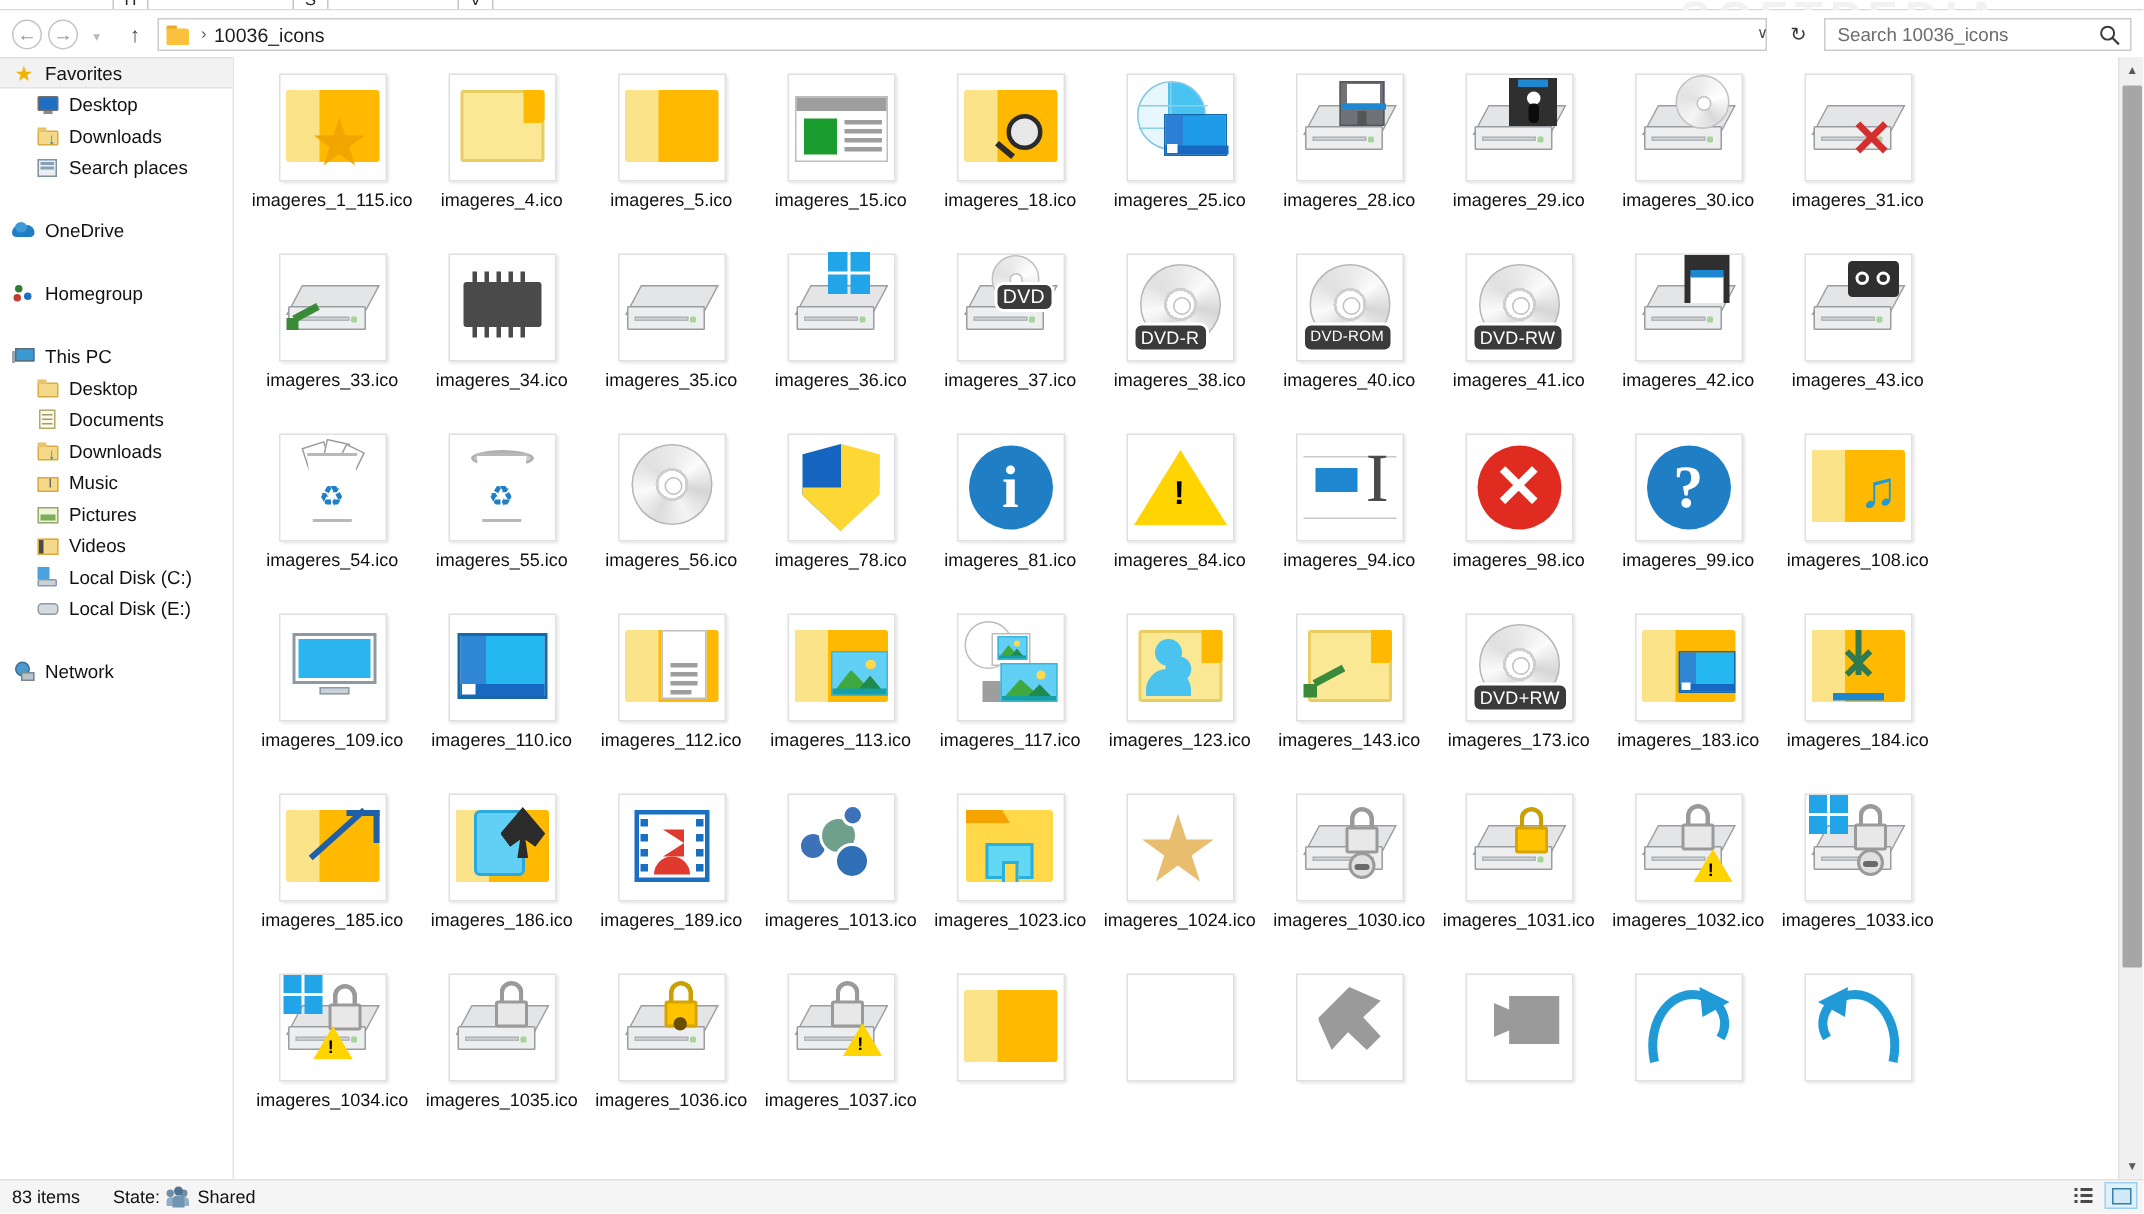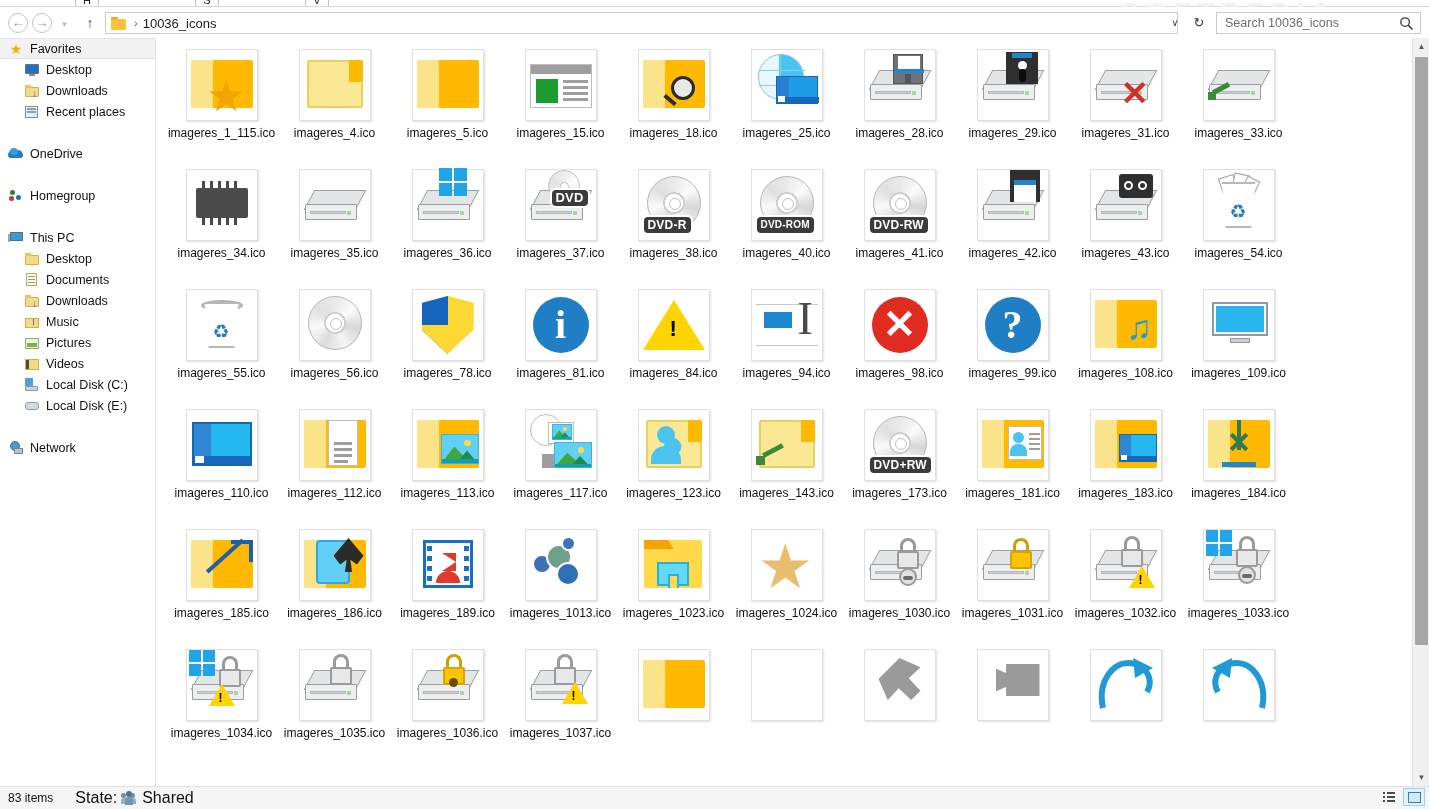--- a/index.html
+++ b/index.html
@@ -166,21 +166,21 @@
   .disc{ position:absolute; left:6px; top:4px; width:54px; height:54px;
     border-radius:50%; border:1px solid #b6b6b6;
     background:
       radial-gradient(circle at 50% 50%, #fff 0 9px, #cfcfcf 9px 11px, transparent 11px),
       conic-gradient(from 0deg, #e9e9e9, #fbfbfb, #d6d6d6, #f4f4f4, #dcdcdc, #fafafa, #e0e0e0, #e9e9e9);
   }
   .disc .hole{ position:absolute; left:21px; top:21px; width:12px; height:12px;
     border-radius:50%; background:#fff; border:1px solid #bfbfbf; }
 
   .dvdtag{ position:absolute; background:#3b3b3b; color:#fff;
-    border:2px solid #fff; border-radius:6px; font-size:11px; font-weight:bold;
+    border:2px solid #fff; border-radius:6px; font-size:11px; font-weight:normal;
     padding:1px 4px; line-height:14px; white-space:nowrap; letter-spacing:.2px; }
 
   .circle-ico{ position:absolute; left:5px; top:5px; width:56px; height:56px;
     border-radius:50%; display:flex; align-items:center; justify-content:center;
     color:#fff; font-size:40px; font-weight:bold; line-height:40px;
     font-family:"Liberation Serif", serif; }
 
   .warn-tri{ position:absolute; left:2px; top:8px; width:0; height:0;
     border-left:31px solid transparent; border-right:31px solid transparent;
     border-bottom:50px solid #ffd400; }
@@ -278,21 +278,21 @@
   .vscroll .up,.vscroll .down{ position:absolute; left:0; width:17px; height:17px;
     color:#5a5a5a; font-size:8px; text-align:center; line-height:17px; }
   .vscroll .up{ top:0; } .vscroll .down{ bottom:0; }
   .vscroll .thumbbar{ position:absolute; left:2px; top:19px; width:13px; height:588px;
     background:#a6a6a6; border-radius:1px; }
 
   
   .statusbar{ position:absolute; left:0; bottom:0; width:1429px; height:23px;
     background:#f5f5f5; border-top:1px solid #e2e2e2; display:flex; align-items:center; }
   .st-items{ margin-left:8px; font-size:12px; color:#111; }
-  .st-state{ margin-left:22px; font-size:16px; color:#111; display:flex; align-items:center; }
+  .st-state{ margin-left:22px; font-size:12px; color:#111; display:flex; align-items:center; }
   .st-people{ display:inline-block; width:16px; height:14px; margin:0 5px 0 4px;
     position:relative; }
   .st-people i{ position:absolute; border-radius:50%; background:#6f8fa8; display:block; }
   .st-people u{ position:absolute; background:#8fb0c6; border-radius:3px 3px 0 0; display:block; }
   .viewbtns{ position:absolute; right:4px; bottom:3px; display:flex; gap:3px; }
   .vb{ width:22px; height:18px; border:1px solid transparent; display:flex;
     align-items:center; justify-content:center; }
   .vb.active{ border-color:#9fd0ef; background:#dff1fb; }
   .vb .lines{ width:12px; height:10px; position:relative; }
   .vb .lines i{ position:absolute; left:4px; width:8px; height:2px; background:#4a4a4a; display:block; }
@@ -351,21 +351,21 @@
       <div class="nav-row indent2">
         <span class="nav-ico ic-folder">
           <i></i>
           <u></u>
           <span class="dlarrow">↓</span>
         </span>
         <span>Downloads</span>
       </div>
       <div class="nav-row indent2">
         <span class="nav-ico ic-recent"><i></i><u></u><b></b></span>
-        <span>Recent places</span>
+        <span>Search places</span>
       </div>
       <div class="nav-gap"></div>
       <div class="nav-row indent1">
         <span class="nav-ico ic-cloud"><i></i><u></u><b></b></span>
         <span>OneDrive</span>
       </div>
       <div class="nav-gap"></div>
       <div class="nav-row indent1">
         <span class="nav-ico ic-home">
           <i></i>
@@ -538,20 +538,38 @@
                 </div>
               </div>
               <div style="position:absolute;left:26px;top:0px;width:32px;height:32px;background:#2f2f2f;">
                 <div style="position:absolute;left:6px;top:1px;width:20px;height:5px;background:#1f86d0;"></div>
                 <div style="position:absolute;left:12px;top:9px;width:9px;height:9px;border-radius:50%;background:#fff;"></div>
                 <div style="position:absolute;left:13px;top:17px;width:7px;height:13px;background:#0c0c0c;border-radius:3px;"></div>
               </div>
             </div>
           </div>
           <div class="label">imageres_29.ico</div>
+        </div>
+        <div class="cell">
+          <div class="thumb">
+            <div class="frame"></div>
+            <div class="art">
+              <div class="drive">
+                <div class="top"></div>
+                <div class="face">
+                  <div class="slot"></div>
+                  <div class="led"></div>
+                </div>
+              </div>
+              <div style="position:absolute;left:24px;top:-2px;width:36px;height:36px;border-radius:50%;background:conic-gradient(#ededed,#fff,#d9d9d9,#f5f5f5,#e2e2e2,#ededed);border:1px solid #c0c0c0;">
+                <div style="position:absolute;left:13px;top:13px;width:10px;height:10px;border-radius:50%;background:#fff;border:1px solid #c0c0c0;"></div>
+              </div>
+            </div>
+          </div>
+          <div class="label">imageres_30.ico</div>
         </div>
         <div class="cell">
           <div class="thumb">
             <div class="frame"></div>
             <div class="art">
               <div class="drive">
                 <div class="top"></div>
                 <div class="face">
                   <div class="slot"></div>
                   <div class="led"></div>
@@ -952,37 +970,20 @@
           <div class="thumb">
             <div class="frame"></div>
             <div class="art">
               <div class="disc">
                 <div class="hole"></div>
               </div>
               <div class="dvdtag" style="left:1px;bottom:3px;font-size:12px;">DVD+RW</div>
             </div>
           </div>
           <div class="label">imageres_173.ico</div>
-        </div>
-        <div class="cell">
-          <div class="thumb">
-            <div class="frame"></div>
-            <div class="art">
-              <div class="f-open">
-                <div class="back"></div>
-                <div class="front"></div>
-              </div>
-              <div style="position:absolute;left:28px;top:14px;width:34px;height:34px;background:#fff;border:1px solid #bdbdbd;">
-                <div style="position:absolute;left:4px;top:5px;width:11px;height:11px;border-radius:50%;background:#4bc3ef;"></div>
-                <div style="position:absolute;left:1px;top:17px;width:17px;height:12px;border-radius:8px 8px 0 0;background:#4bc3ef;"></div>
-                <span style="position:absolute;left:20px;top:6px;width:11px;height:2px;background:#9e9e9e;box-shadow:0 5px 0 #9e9e9e,0 10px 0 #9e9e9e,0 15px 0 #9e9e9e;"></span>
-              </div>
-            </div>
-          </div>
-          <div class="label">imageres_181.ico</div>
         </div>
         <div class="cell">
           <div class="thumb">
             <div class="frame"></div>
             <div class="art">
               <div class="f-open">
                 <div class="back"></div>
                 <div class="front"></div>
               </div>
               <div style="position:absolute;left:26px;top:22px;width:38px;height:28px;background:linear-gradient(to right,#2f86d4 0 30%,#25b7f0 30% 100%);border:1px solid #1668a8;">

